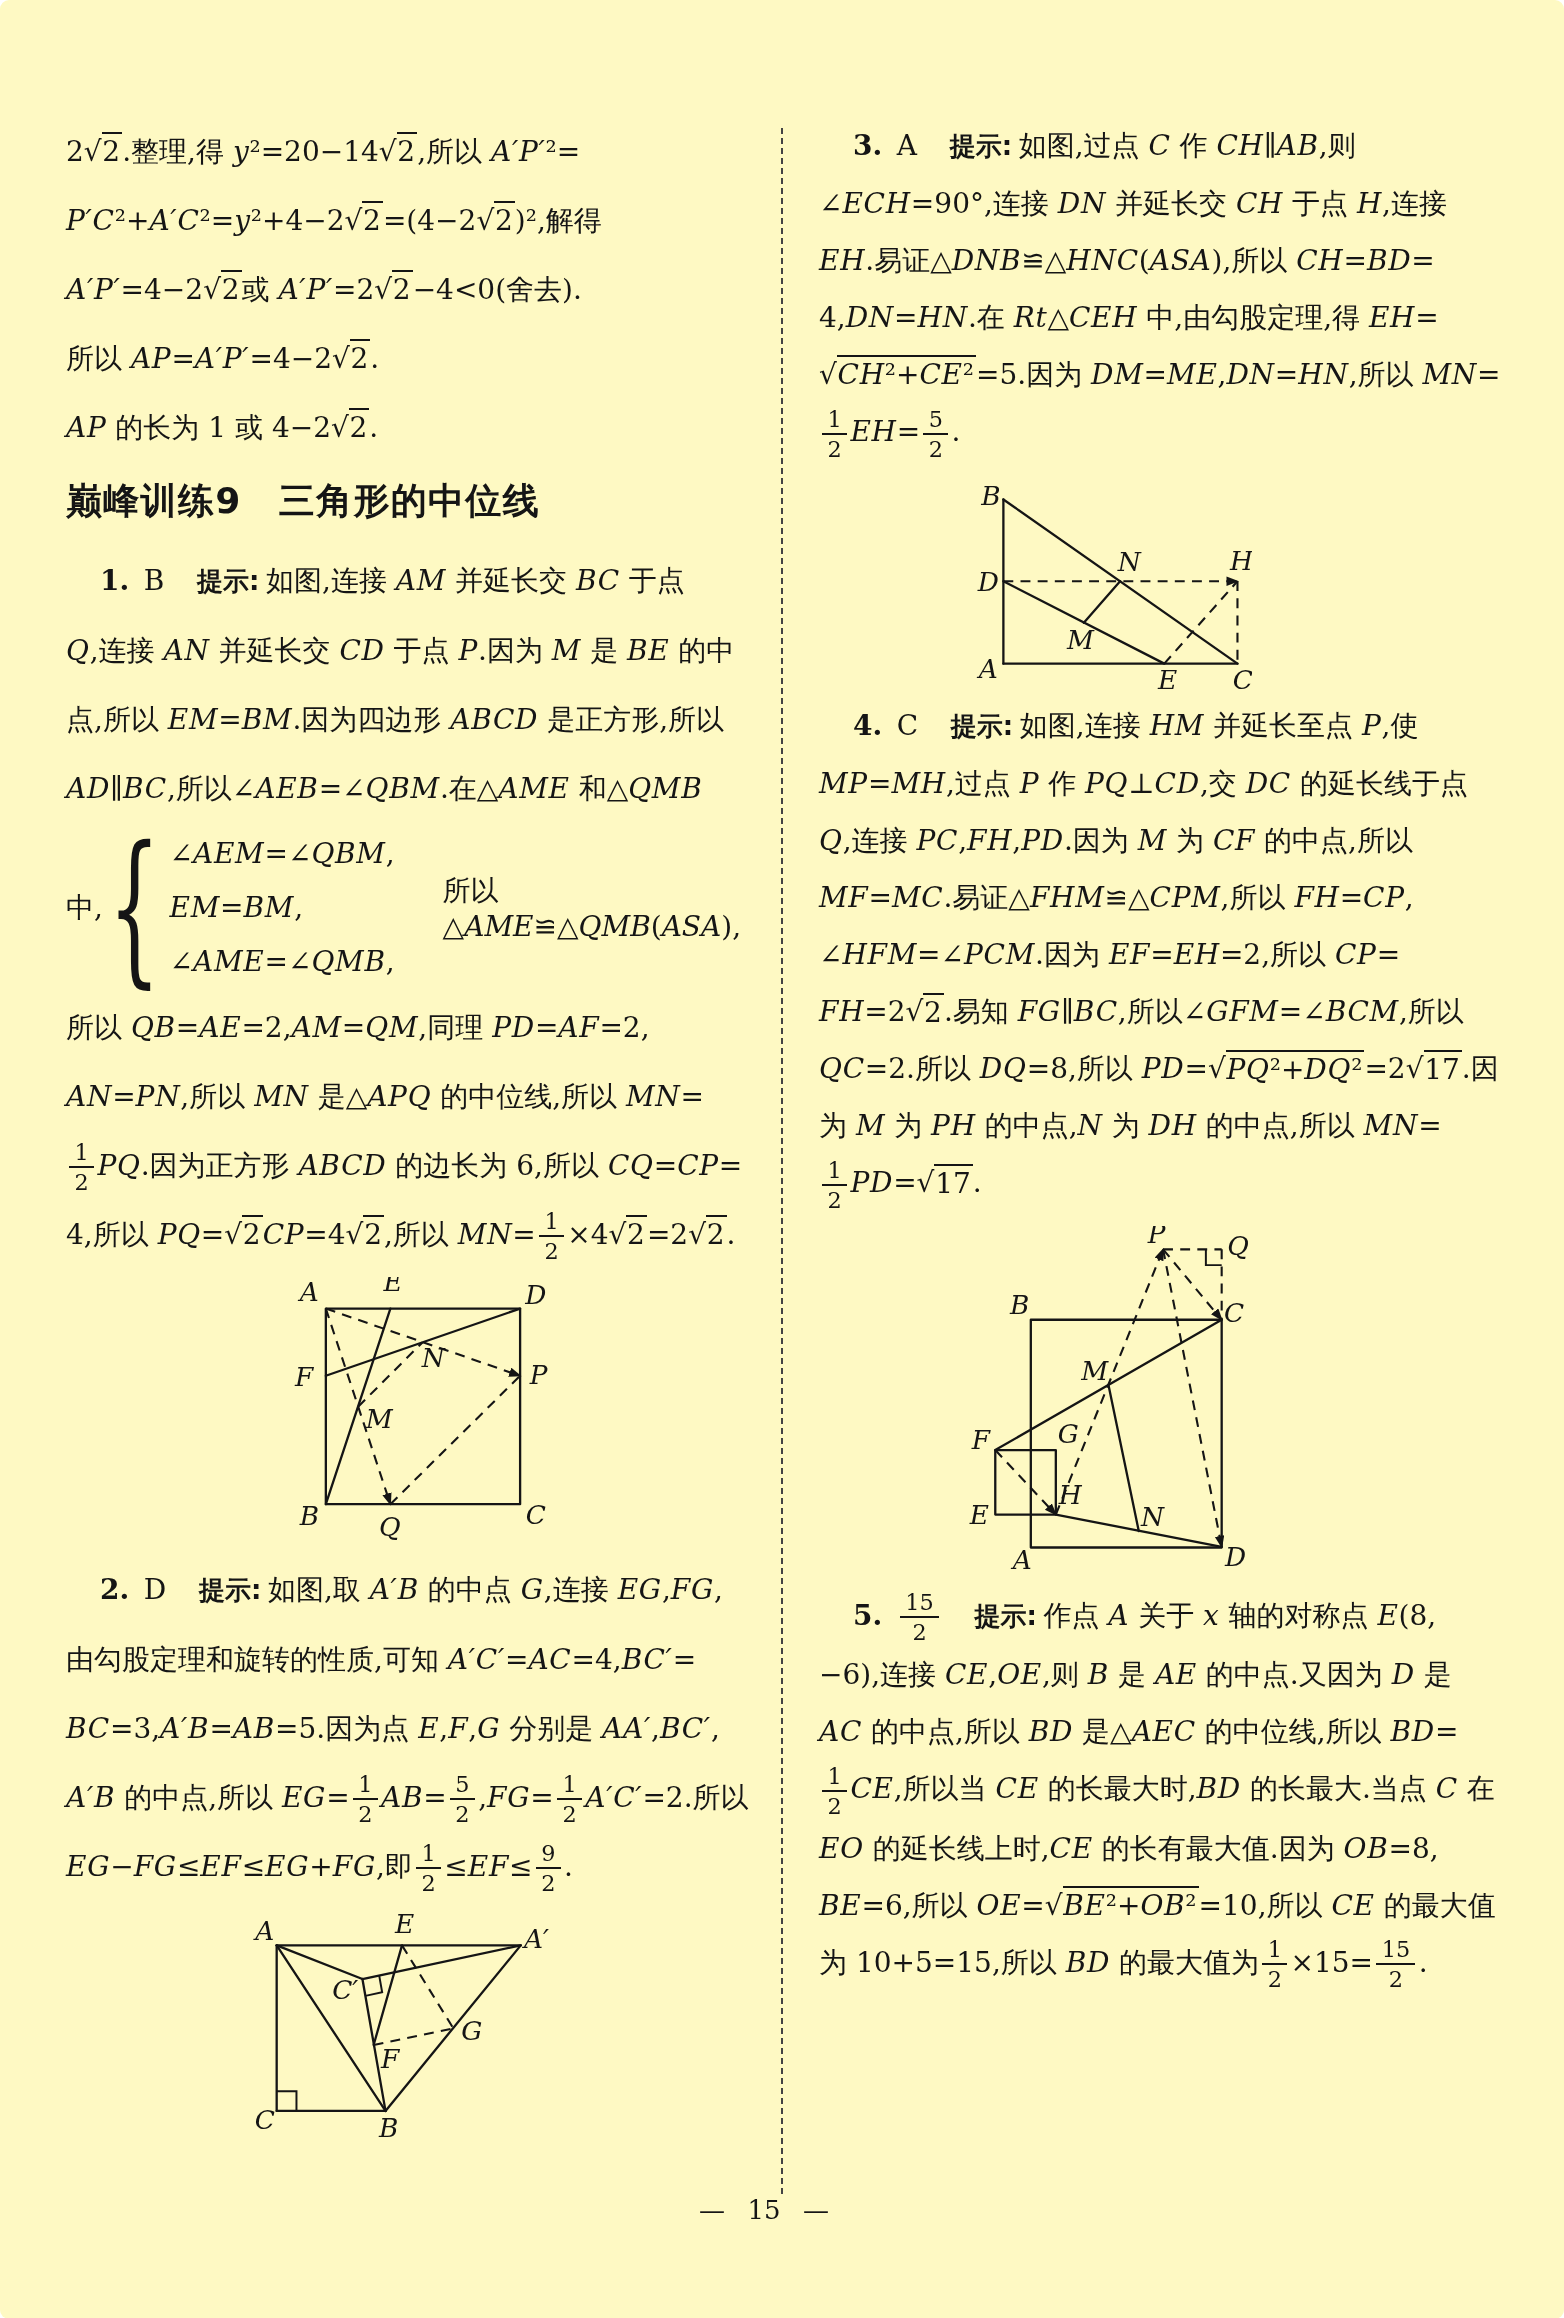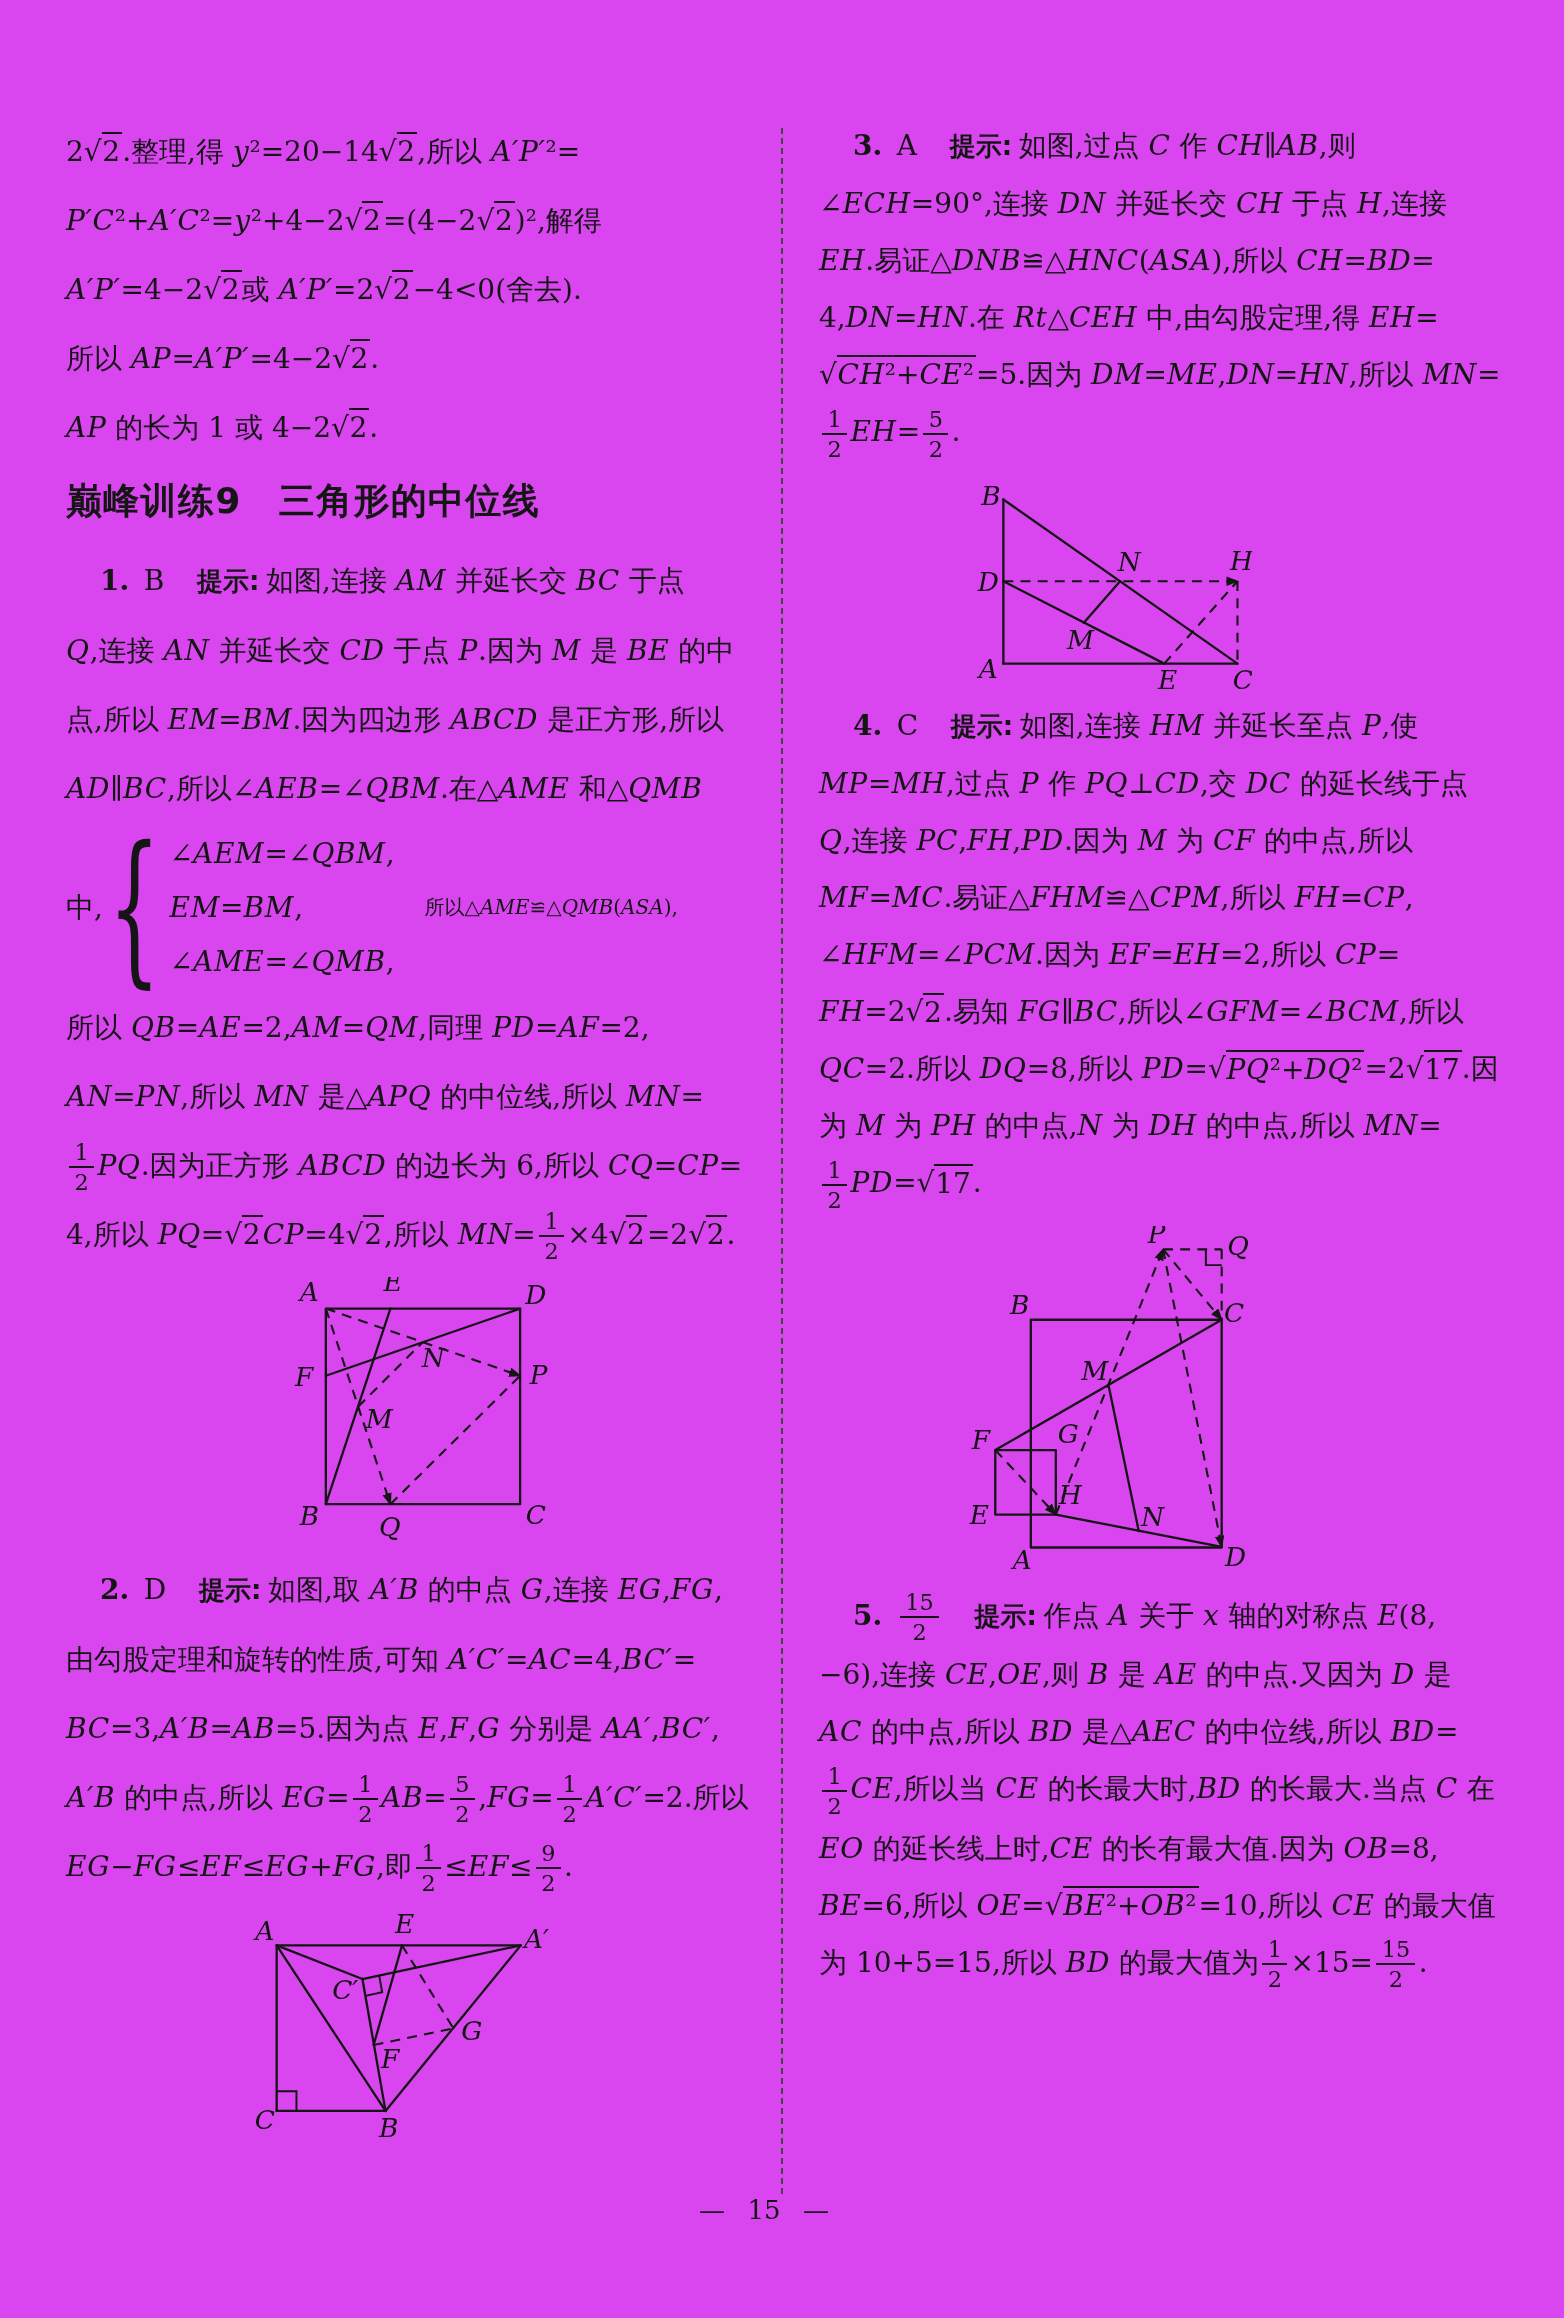--- a/index.html
+++ b/index.html
@@ -1,17 +1,17 @@
 <!DOCTYPE html>
 <html style="font-size:10.5px"><head>
 <meta charset="utf-8">
 <style>
   html,body{margin:0;padding:0;}
   body{width:1564px;height:2319px;background:#ffffff;font-family:"DejaVu Serif","Liberation Serif",serif;color:#151515;}
-  .page{position:relative;width:1564px;height:2319px;overflow:hidden;background:#d946ef;}
+  .page{position:relative;width:1564px;height:2319px;overflow:hidden;background:#fef9c3;border-radius:9px;}
   .divider{position:absolute;left:781px;top:128px;height:2066px;width:0;border-left:2px dashed #444;}
   .col{position:absolute;top:117px;}
   #leftcol{left:66px;width:704px;}
   #rightcol{left:819px;width:694px;}
   .ln{font-size:28px;line-height:69px;white-space:nowrap;}
   #rightcol .ln{line-height:57px;}
   .ln.ind{padding-left:34px;}
   .ln i{font-style:italic;letter-spacing:0.7px;}
   .first{display:flex;align-items:baseline;}
   .pnum{font-weight:bold;margin-left:34px;margin-right:14.5px;}
@@ -23,21 +23,21 @@
   .fr{display:inline-flex;flex-direction:column;align-items:center;vertical-align:middle;font-size:0.8em;line-height:1.25;margin:0 3.3px;}
   .fr .fn{border-bottom:2px solid #151515;padding:0 5.3px;}
   .fr .fd{padding:0 5.3px;}
   
   .sq{white-space:nowrap;}
   .sq .ov{border-top:2px solid #151515;padding:0.7px 2px 0 0.7px;}
   
   .bracewrap{display:flex;align-items:center;margin:4px 0 4px 0;}
   .bigbrace{display:inline-block;font-size:82px;line-height:1;transform:scaleY(2.0);margin:0 9.2px 0 5.3px;font-weight:300;}
   .bstack .ln{line-height:54px;}
-  .bsuf{font-size:20px;margin-left:30px;}
+  .bsuf{font-size:28px;margin-left:48px;}
   .bpre{font-size:28px;}
   
   .fig{display:block;}
   .fig .solid line,.fig .solid rect,.fig .solid polyline,.fig .solid polygon{stroke:#151515;stroke-width:3.5;fill:none;stroke-linecap:round;stroke-linejoin:round;}
   .fig .dash line{stroke:#151515;stroke-width:3.2;stroke-dasharray:15 11;fill:none;}
   .fig .marks polyline{stroke:#151515;stroke-width:3;fill:none;}
   .fig text{font-family:"DejaVu Serif","Liberation Serif",serif;font-style:italic;font-size:40px;fill:#151515;text-anchor:middle;}
   #fig1{margin:8px 0 8px 217px;}
   #fig2{margin:10.5px 0 0 181px;}
   #fig3{margin:18.4px 0 5.3px 156px;}

